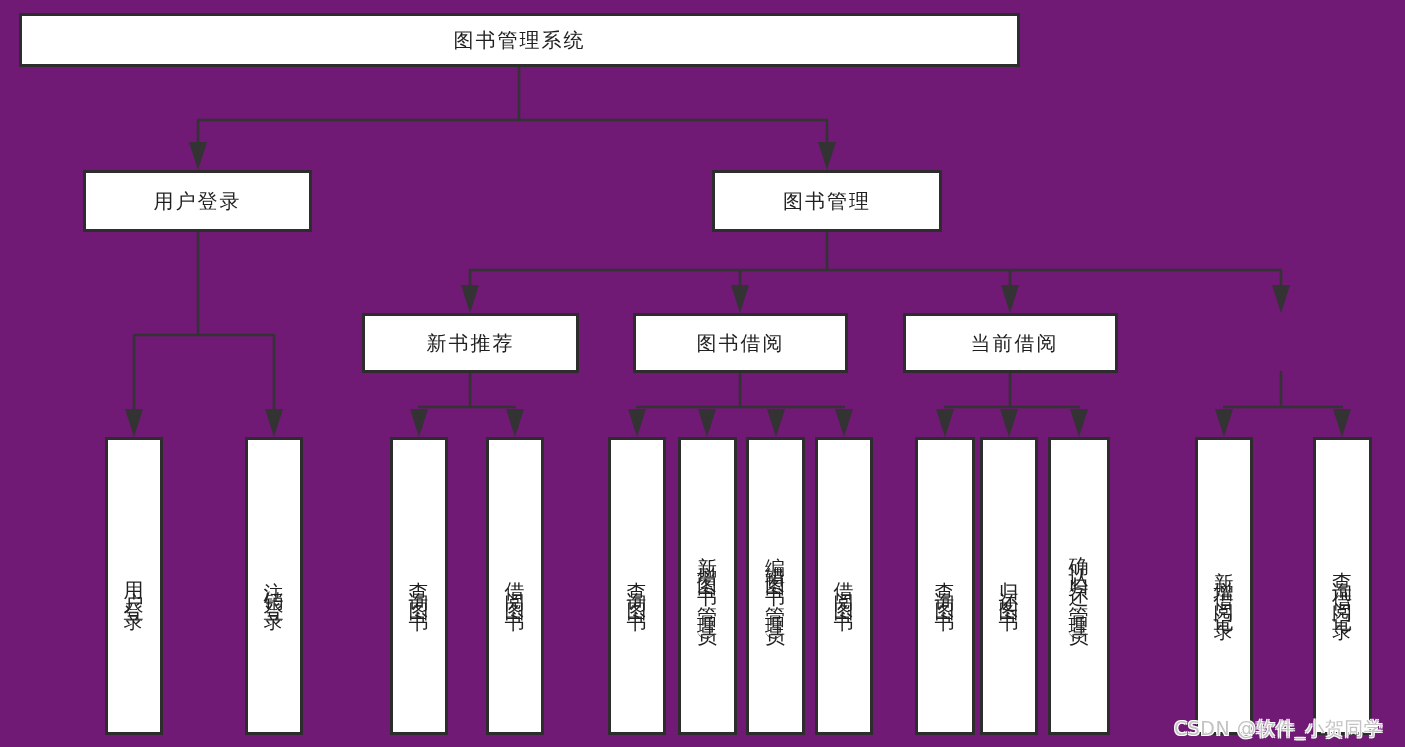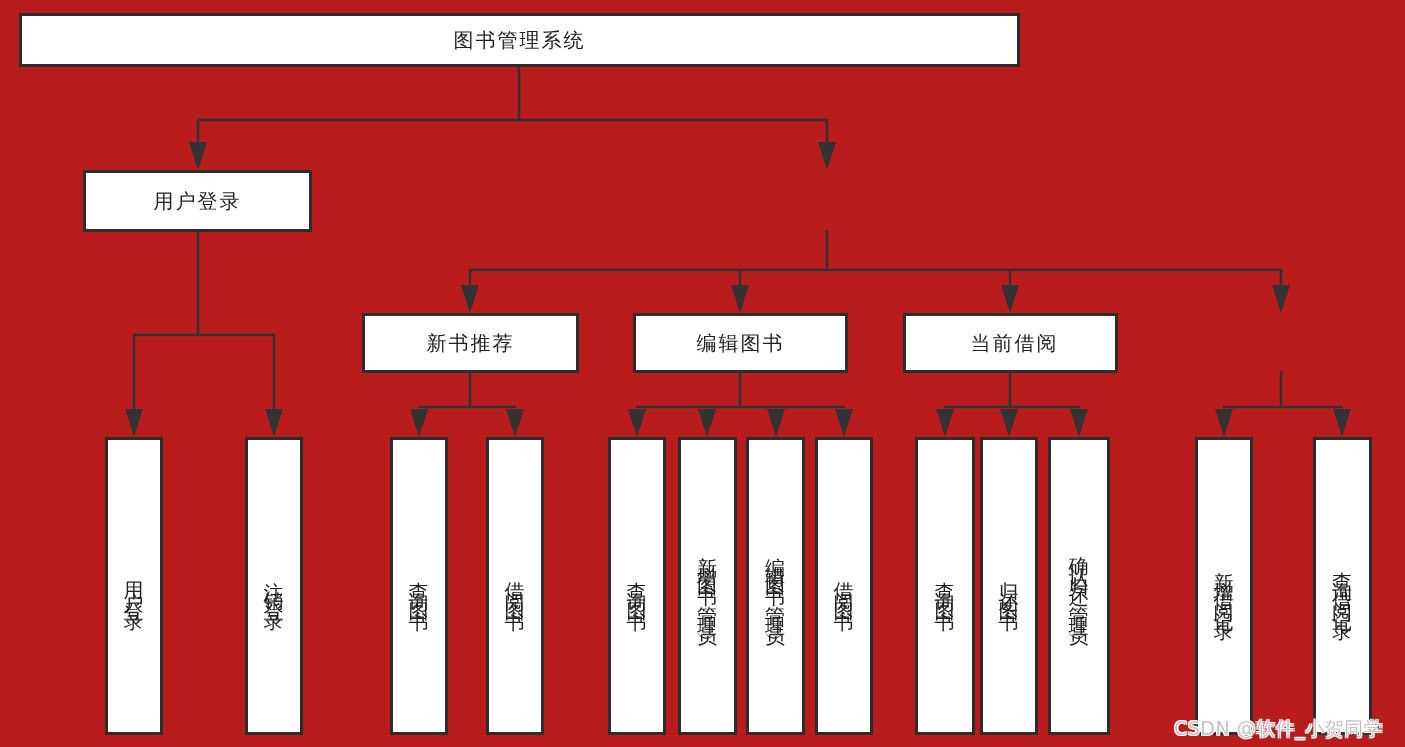--- a/index.html
+++ b/index.html
@@ -1,17 +1,17 @@
 <!DOCTYPE html>
 <html><head>
 <meta charset="utf-8">
 <style>
   html,body{margin:0;padding:0;background:#fff;}
   body{font-family:"DejaVu Sans","Liberation Sans",sans-serif;}
-  .canvas{position:relative;width:1405px;height:747px;background:#b91c1c;overflow:hidden;}
+  .canvas{position:relative;width:1405px;height:747px;background:#701a75;overflow:hidden;}
   .wires{position:absolute;left:0;top:0;z-index:1;}
   .node{
     position:absolute;
     box-sizing:border-box;
     background:#ffffff;
     border:3px solid #2d2d2d;
     display:flex;align-items:center;justify-content:center;
     color:#1f1f1f;
     z-index:2;
   }
@@ -94,26 +94,29 @@
     </g>
   </svg>
 
   <div class="node hbox root">
     <span>图书管理系统</span>
   </div>
 
   <div class="node hbox" style="left:83px;top:170px;width:229px;height:62px;">
     <span>用户登录</span>
   </div>
+  <div class="node hbox" style="left:712px;top:170px;width:230px;height:62px;">
+    <span>图书管理</span>
+  </div>
 
   <div class="node hbox" style="left:362px;top:313px;width:217px;height:60px;">
     <span>新书推荐</span>
   </div>
   <div class="node hbox" style="left:633px;top:313px;width:215px;height:60px;">
-    <span>编辑图书</span>
+    <span>图书借阅</span>
   </div>
   <div class="node hbox" style="left:903px;top:313px;width:215px;height:60px;padding-left:8px;">
     <span>当前借阅</span>
   </div>
 
   <div class="node vbox" style="left:105px;width:58px;">
     <span class="vtext">用户登录</span>
   </div>
   <div class="node vbox" style="left:245px;width:58px;">
     <span class="vtext">注销登录</span>

